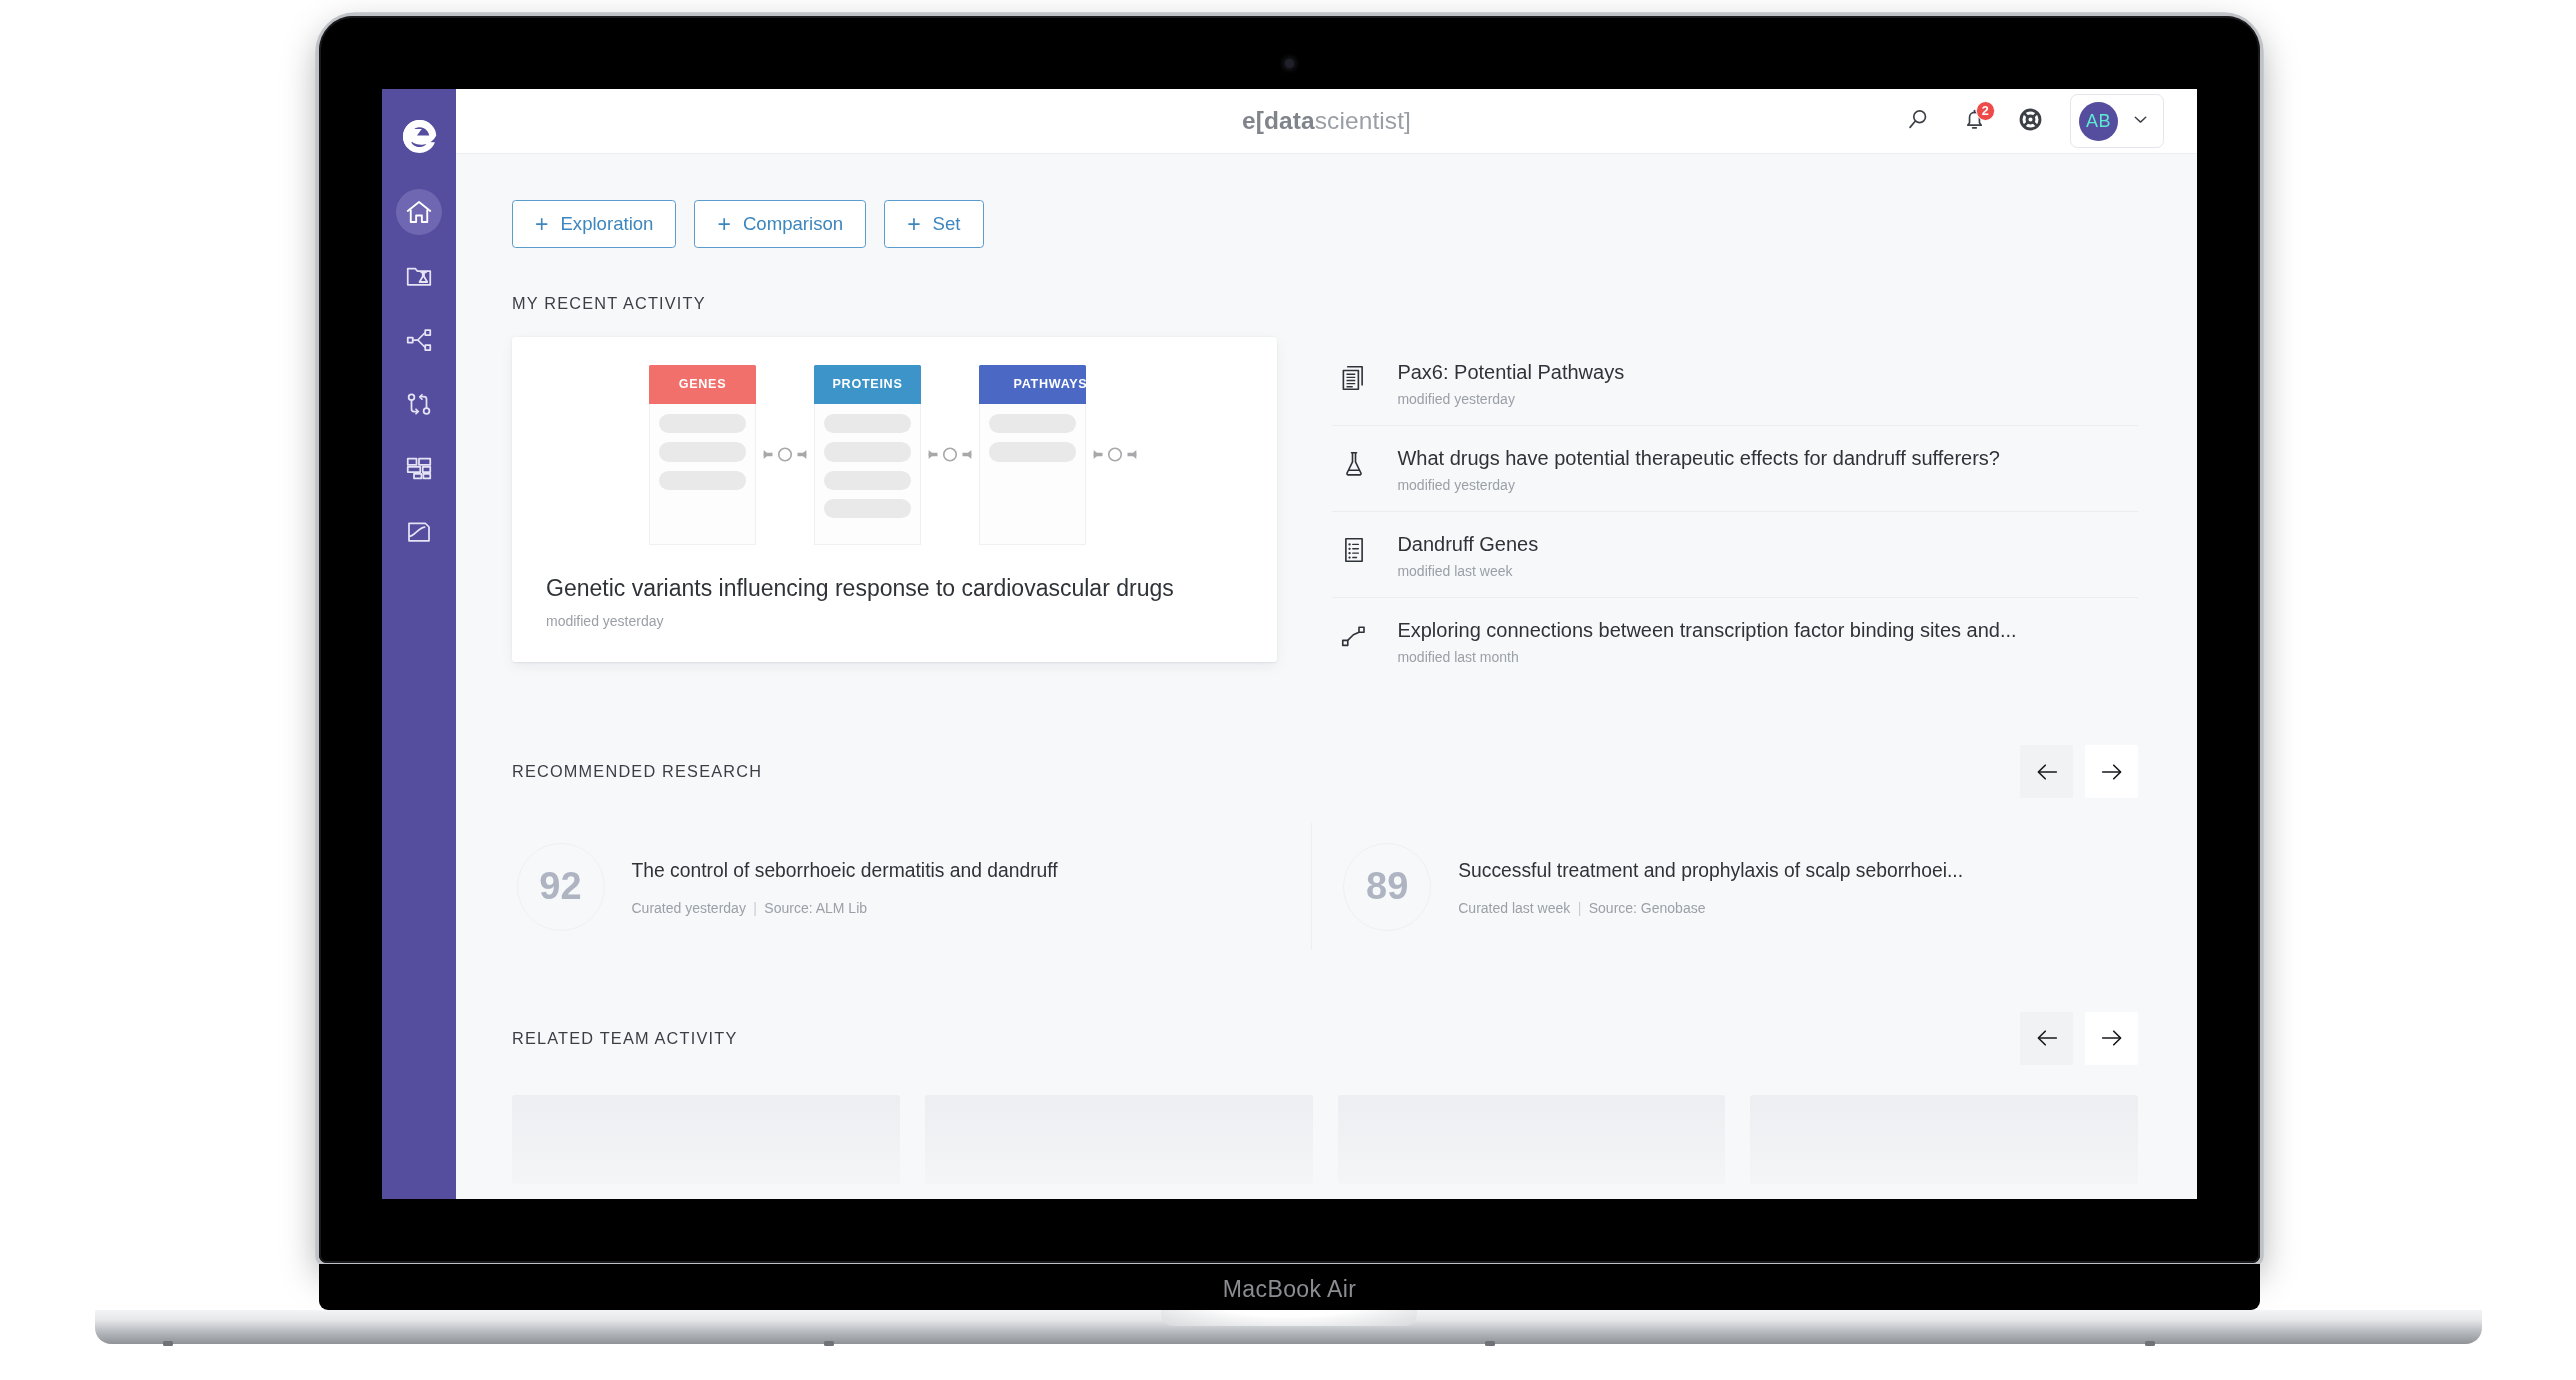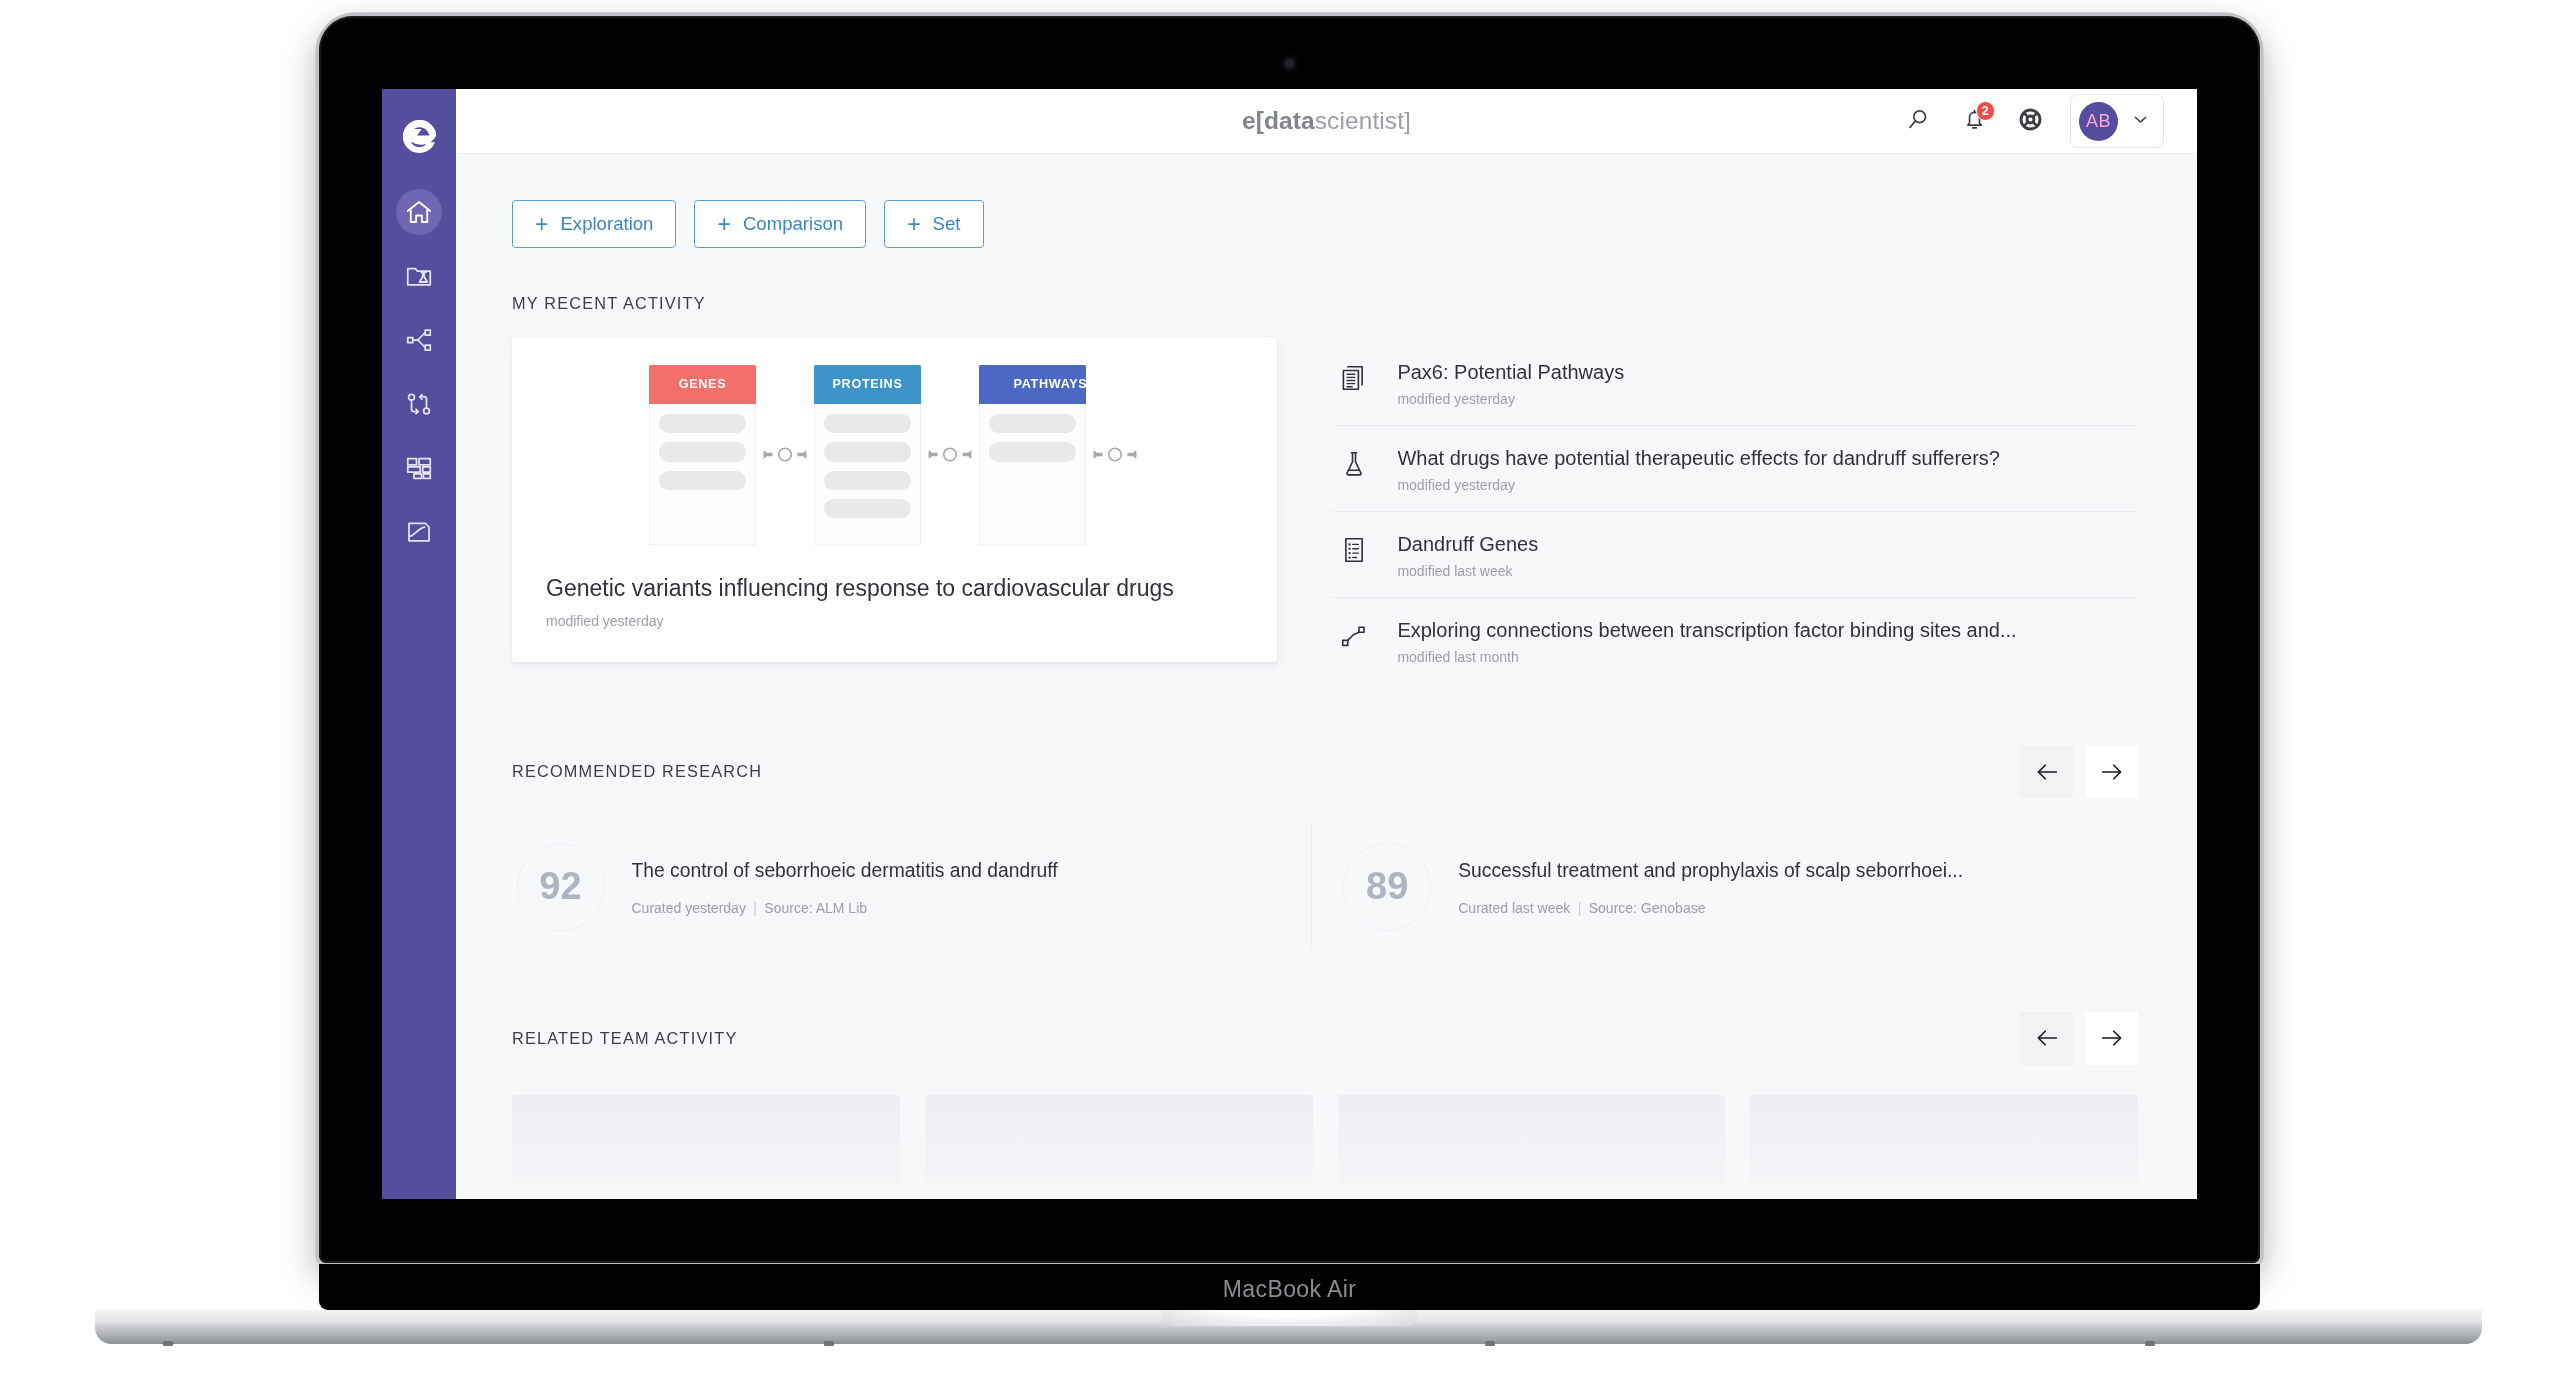--- a/index.html
+++ b/index.html
@@ -151,21 +151,21 @@
   .avatar-pill {
     display: flex; align-items: center; gap: 12px;
     border: 0.7px solid #e2e5e9;
     border-radius: 7.4px;
     padding: 6.7px 12px 6.7px 8.2px;
     cursor: pointer;
     background: #fff;
   }
   .avatar {
     width: 39px; height: 39px; border-radius: 50%;
-    background: #554d9e; color: #f9a8d4;
+    background: #554d9e; color: #5eead4;
     display: flex; align-items: center; justify-content: center;
     font-size: 18px; letter-spacing: 0.4px;
   }
 
   .page {
     flex: 1;
     overflow: hidden;
     padding: 46px 59px 0 56px;
   }
 

